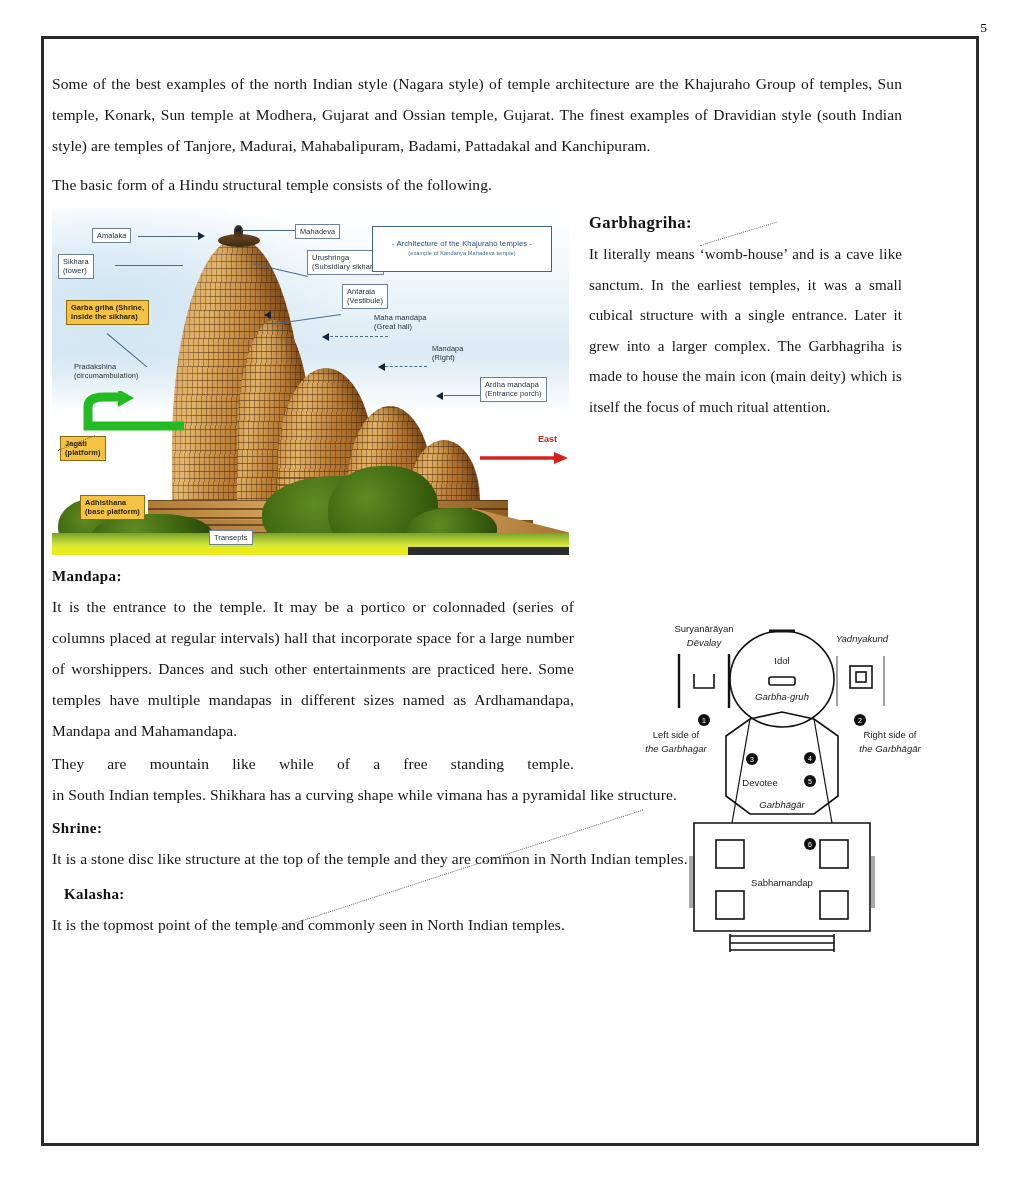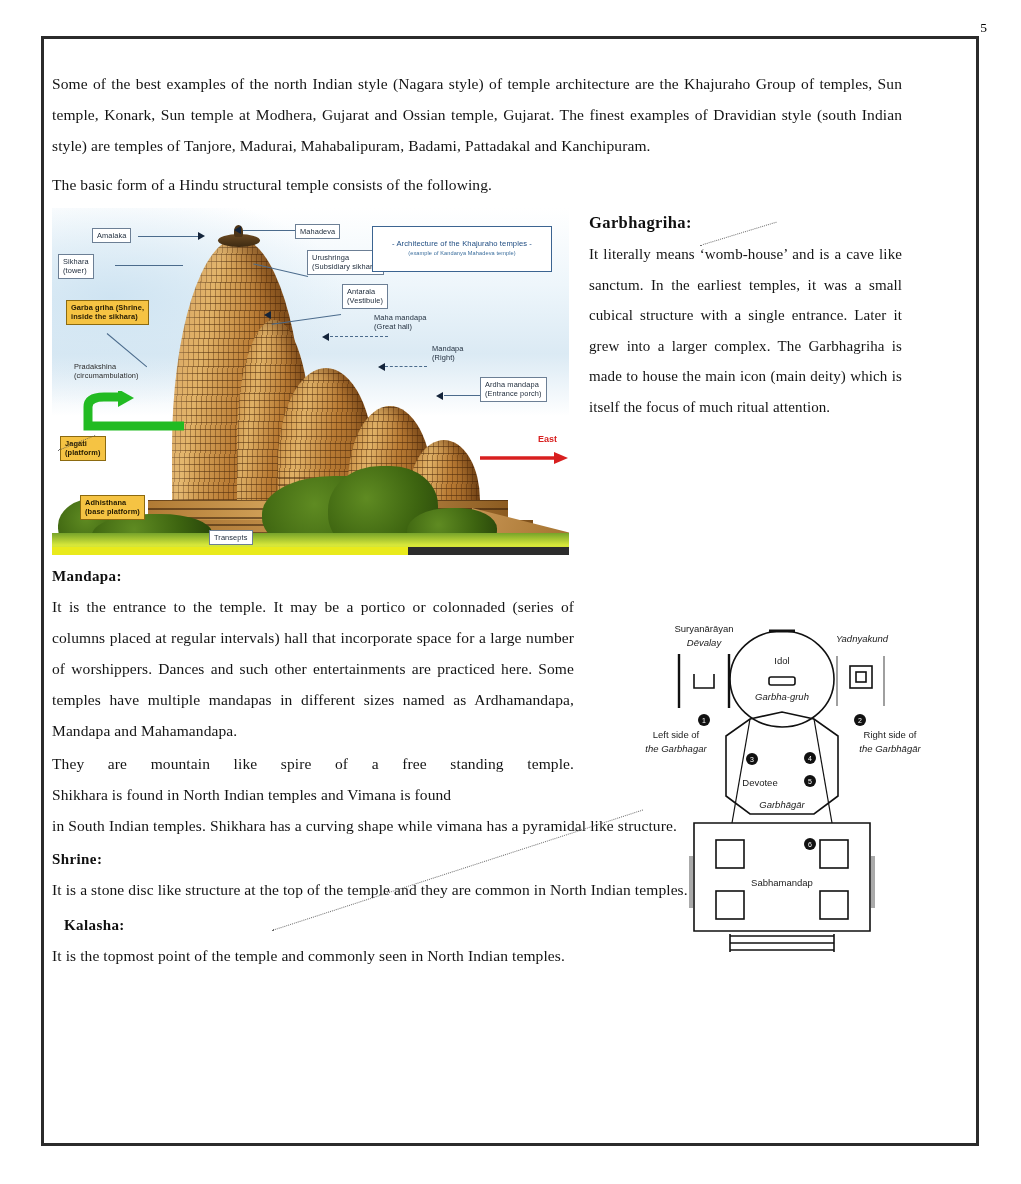--- a/index.html
+++ b/index.html
@@ -366,22 +366,21 @@
       <p class="para">It literally means ‘womb-house’ and is a cave like sanctum. In the earliest temples, it was a small cubical structure with a single entrance. Later it grew into a larger complex. The Garbhagriha is made to house the main icon (main deity) which is itself the focus of much ritual attention.</p>
     </div>
   </div>
 
   <div style="width:522px; margin-top:2px;">
     <h3 class="heading">Mandapa:</h3>
     <p class="para">It is the entrance to the temple. It may be a portico or colonnaded (series of columns placed at regular intervals) hall that incorporate space for a large number of worshippers. Dances and such other entertainments are practiced here. Some temples have multiple mandapas in different sizes named as Ardhamandapa, Mandapa and Mahamandapa.</p>
   </div>
 
   <div style="width:522px; margin-top:2px;">
-    <p class="para" style="text-align:justify; text-align-last:justify;">They are mountain like spire of a free standing temple.</p>
-    <p class="para nojust">Shikhara is found in North Indian temples and Vimana is found</p>
+    <p class="para" style="text-align:justify; text-align-last:justify;">They are mountain like while of a free standing temple.</p>
   </div>
 
   <p class="para nojust" style="width:850px;">in South Indian temples. Shikhara has a curving shape while vimana has a pyramidal like structure.</p>
 
   <h3 class="heading" style="margin-top:4px;">Shrine:</h3>
   <p class="para nojust" style="width:850px;">It is a stone disc like structure at the top of the temple and they are common in North Indian temples.</p>
 
   <h3 class="heading" style="margin-top:6px; padding-left:12px;">Kalasha:</h3>
   <p class="para nojust" style="width:850px;">It is the topmost point of the temple and commonly seen in North Indian temples.</p>
 

